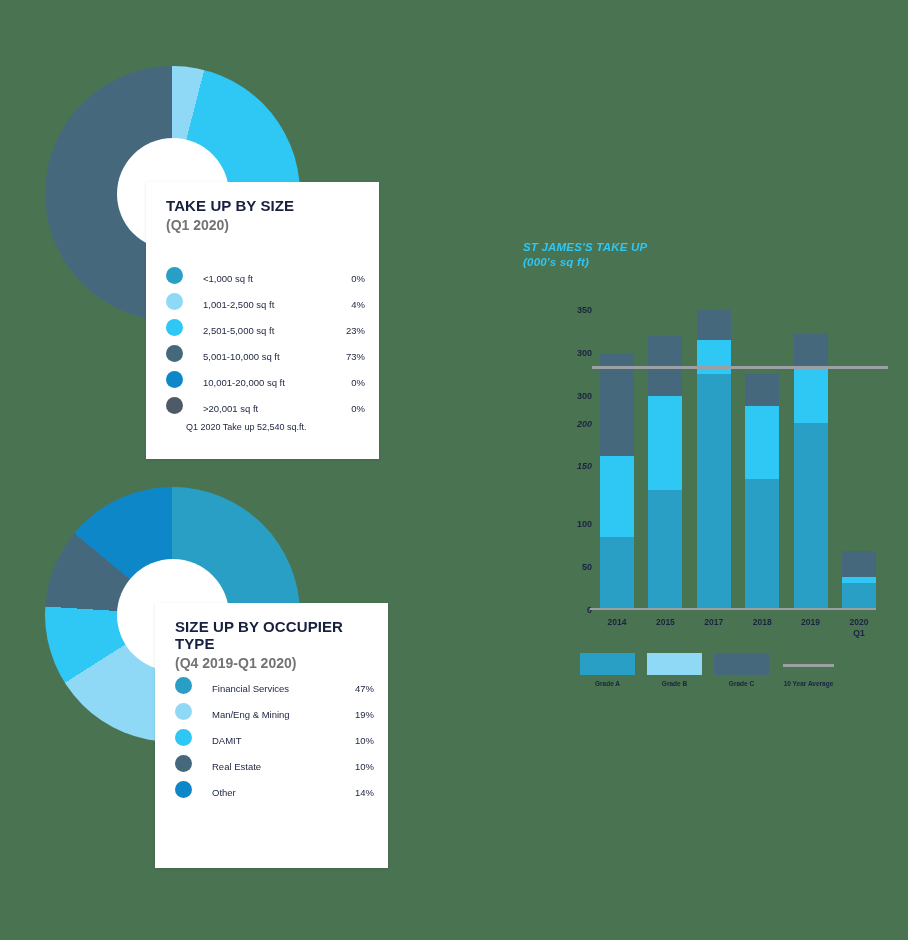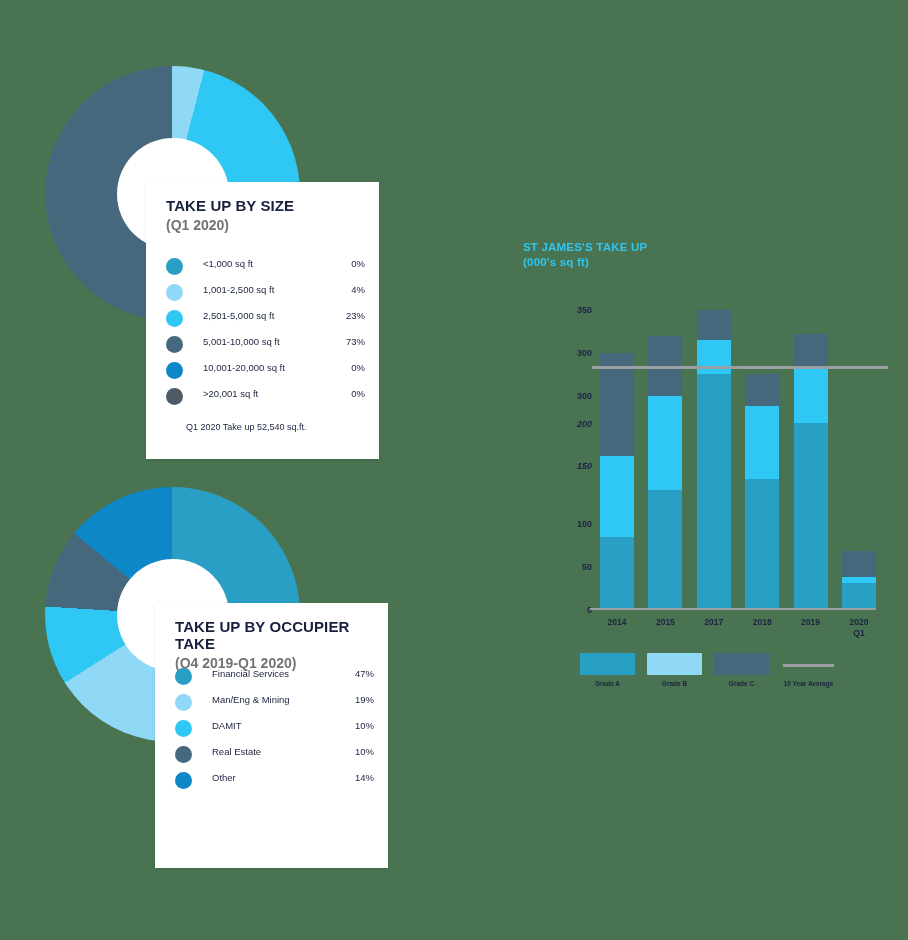--- a/index.html
+++ b/index.html
@@ -39,21 +39,21 @@
     font-size:14px;font-weight:bold;color:#737373;
     line-height:1.15;margin:2px 0 0 0;
   }
   .card-head{position:absolute;left:20px;top:16px;right:10px;}
 
   .legend-list{position:absolute;left:20px;right:14px;}
   #card-size .legend-list{top:76px;}
   #card-occ  .legend-list{top:65px;}
 
   .legend-row{
-    display:flex;align-items:flex-start;height:26px;margin-bottom:0px;
+    display:flex;align-items:flex-end;height:26px;margin-bottom:0px;
   }
   .legend-dot{
     width:17px;height:17px;border-radius:50%;flex:0 0 auto;
   }
   .legend-label{
     flex:1 1 auto;margin-left:20px;
     font-size:9.5px;color:#1b2340;white-space:nowrap;
   }
   .legend-value{
     flex:0 0 auto;font-size:9.5px;color:#1b2340;
@@ -62,21 +62,21 @@
   .legend-foot{
     position:absolute;left:40px;font-size:9px;color:#1b2340;
   }
   #card-size .legend-foot{top:240px;}
 
   
   #barchart{position:absolute;left:510px;top:235px;width:380px;height:470px;}
   .bc-title{
     position:absolute;left:13px;top:5px;
     font-size:11.5px;font-weight:bold;color:#2fc7f3;
-    line-height:1.28;letter-spacing:.2px;
+    line-height:1.28;letter-spacing:.2px;font-style:italic;
   }
   .bc-plot{
     position:absolute;left:46px;top:55px;width:320px;height:545px;
   }
   .plotbox{position:absolute;left:0;top:0;width:320px;height:545px;}
   .axis-area{
     position:absolute;left:44px;top:16px;width:276px;height:540px;
   }
   .ytick{
     position:absolute;right:100%;transform:translateY(-50%);
@@ -168,21 +168,21 @@
           <span class="legend-dot" style="background: rgb(78, 91, 102);"></span>
           <span class="legend-label">&gt;20,001 sq ft</span>
           <span class="legend-value">0%</span>
         </div>
       </div>
     <div class="legend-foot">Q1 2020 Take up 52,540 sq.ft.</div>
   </div>
 
   <div class="card" id="card-occ">
     <div class="card-head">
-      <div class="card-title">TAKE UP BY OCCUPIER TAKE</div>
+      <div class="card-title">SIZE UP BY OCCUPIER TYPE</div>
       <div class="card-sub">(Q4 2019-Q1 2020)</div>
     </div>
     <div class="legend-list" id="legend-occ">
         <div class="legend-row">
           <span class="legend-dot" style="background: rgb(42, 159, 198);"></span>
           <span class="legend-label">Financial Services</span>
           <span class="legend-value">47%</span>
         </div>
         <div class="legend-row">
           <span class="legend-dot" style="background: rgb(143, 217, 247);"></span>

